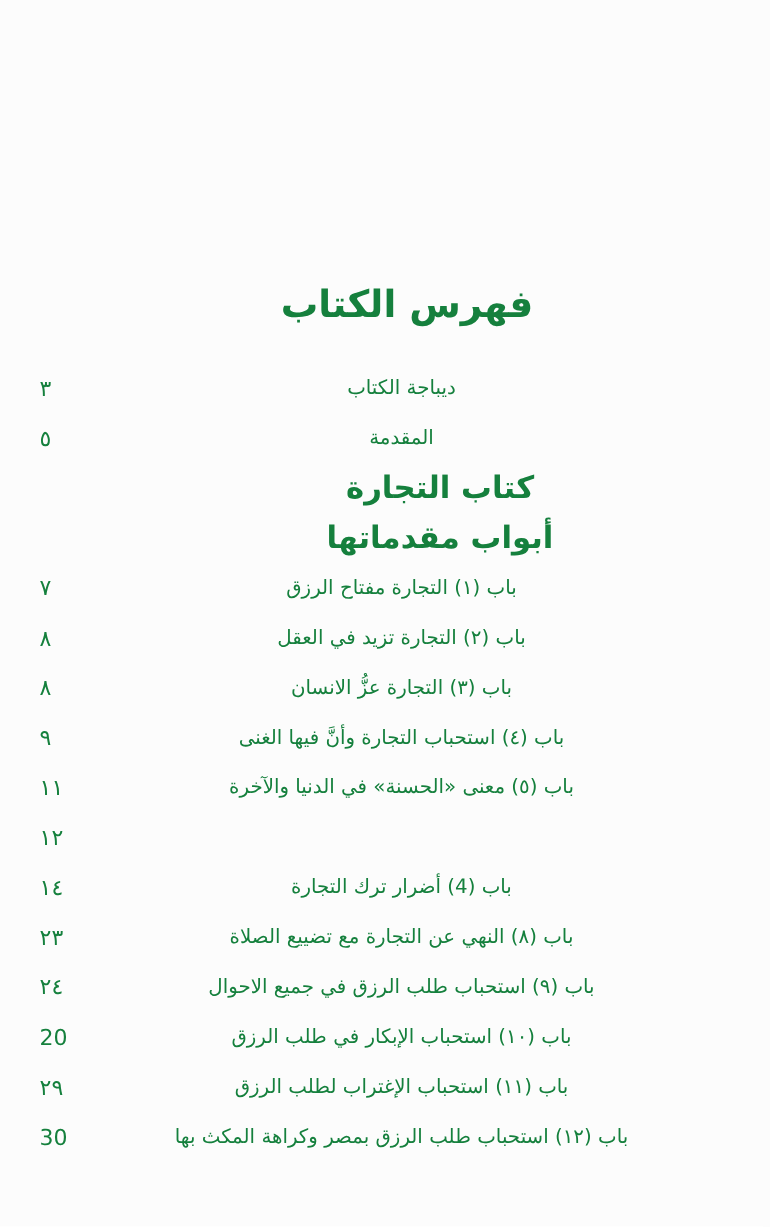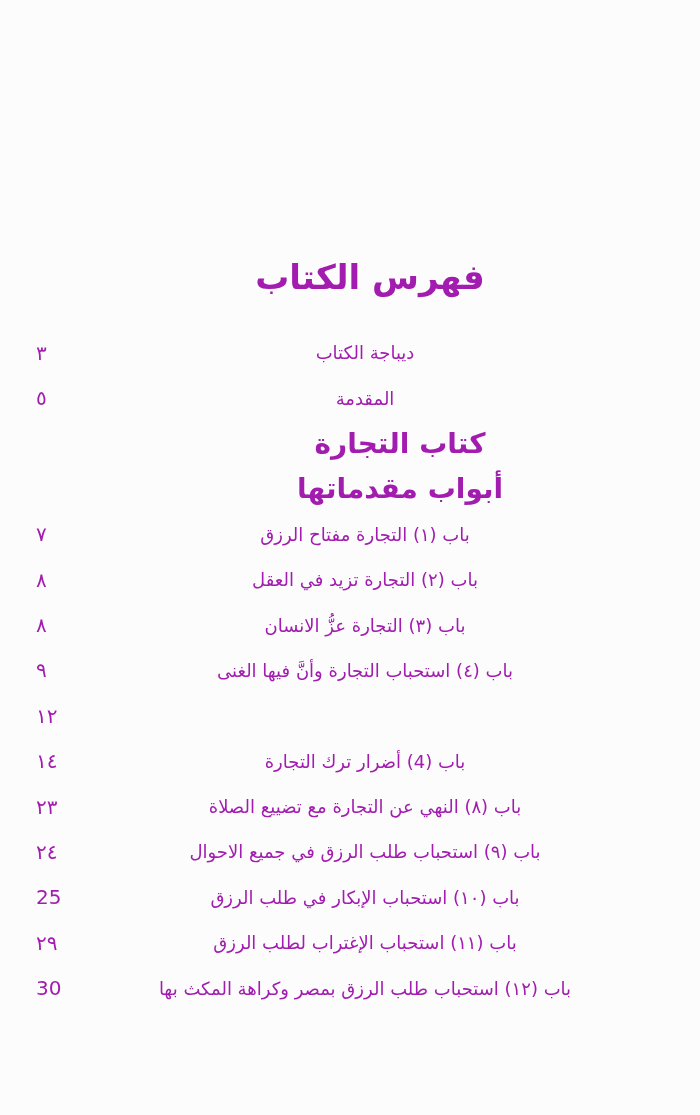--- a/index.html
+++ b/index.html
@@ -6,21 +6,21 @@
     margin: 0;
     padding: 0;
     background: #ffffff;
   }
   .sheet {
     position: relative;
     width: 700px;
     height: 1115px;
     box-sizing: border-box;
     background: #fcfcfc;
-    color: #a21caf;
+    color: #15803d;
     font-family: "DejaVu Sans", sans-serif;
     padding: 250px 40px 0 36px;
     overflow: hidden;
     direction: ltr;
   }
   .book-title {
     direction: rtl;
     text-align: center;
     position: relative;
     left: 22px;              
@@ -106,20 +106,24 @@
     <div class="row">
       <span class="page-num">٨</span>
       <span class="entry-label">باب (٣) التجارة عزُّ الانسان</span>
     </div>
 
     <div class="row">
       <span class="page-num">٩</span>
       <span class="entry-label">باب (٤) استحباب التجارة وأنَّ فيها الغنى</span>
     </div>
 
+    <div class="row">
+      <span class="page-num">١١</span>
+      <span class="entry-label">باب (٥) معنى «الحسنة» في الدنيا والآخرة</span>
+    </div>
 
     <div class="row">
       <span class="page-num">١٢</span>
     </div>
 
     <div class="row">
       <span class="page-num">١٤</span>
       <span class="entry-label">باب (4) أضرار ترك التجارة</span>
     </div>
 
@@ -127,21 +131,21 @@
       <span class="page-num">٢٣</span>
       <span class="entry-label">باب (٨) النهي عن التجارة مع تضييع الصلاة</span>
     </div>
 
     <div class="row">
       <span class="page-num">٢٤</span>
       <span class="entry-label">باب (٩) استحباب طلب الرزق في جميع الاحوال</span>
     </div>
 
     <div class="row">
-      <span class="page-num">25</span>
+      <span class="page-num">20</span>
       <span class="entry-label">باب (١٠) استحباب الإبكار في طلب الرزق</span>
     </div>
 
     <div class="row">
       <span class="page-num">٢٩</span>
       <span class="entry-label">باب (١١) استحباب الإغتراب لطلب الرزق</span>
     </div>
 
     <div class="row">
       <span class="page-num">30</span>

